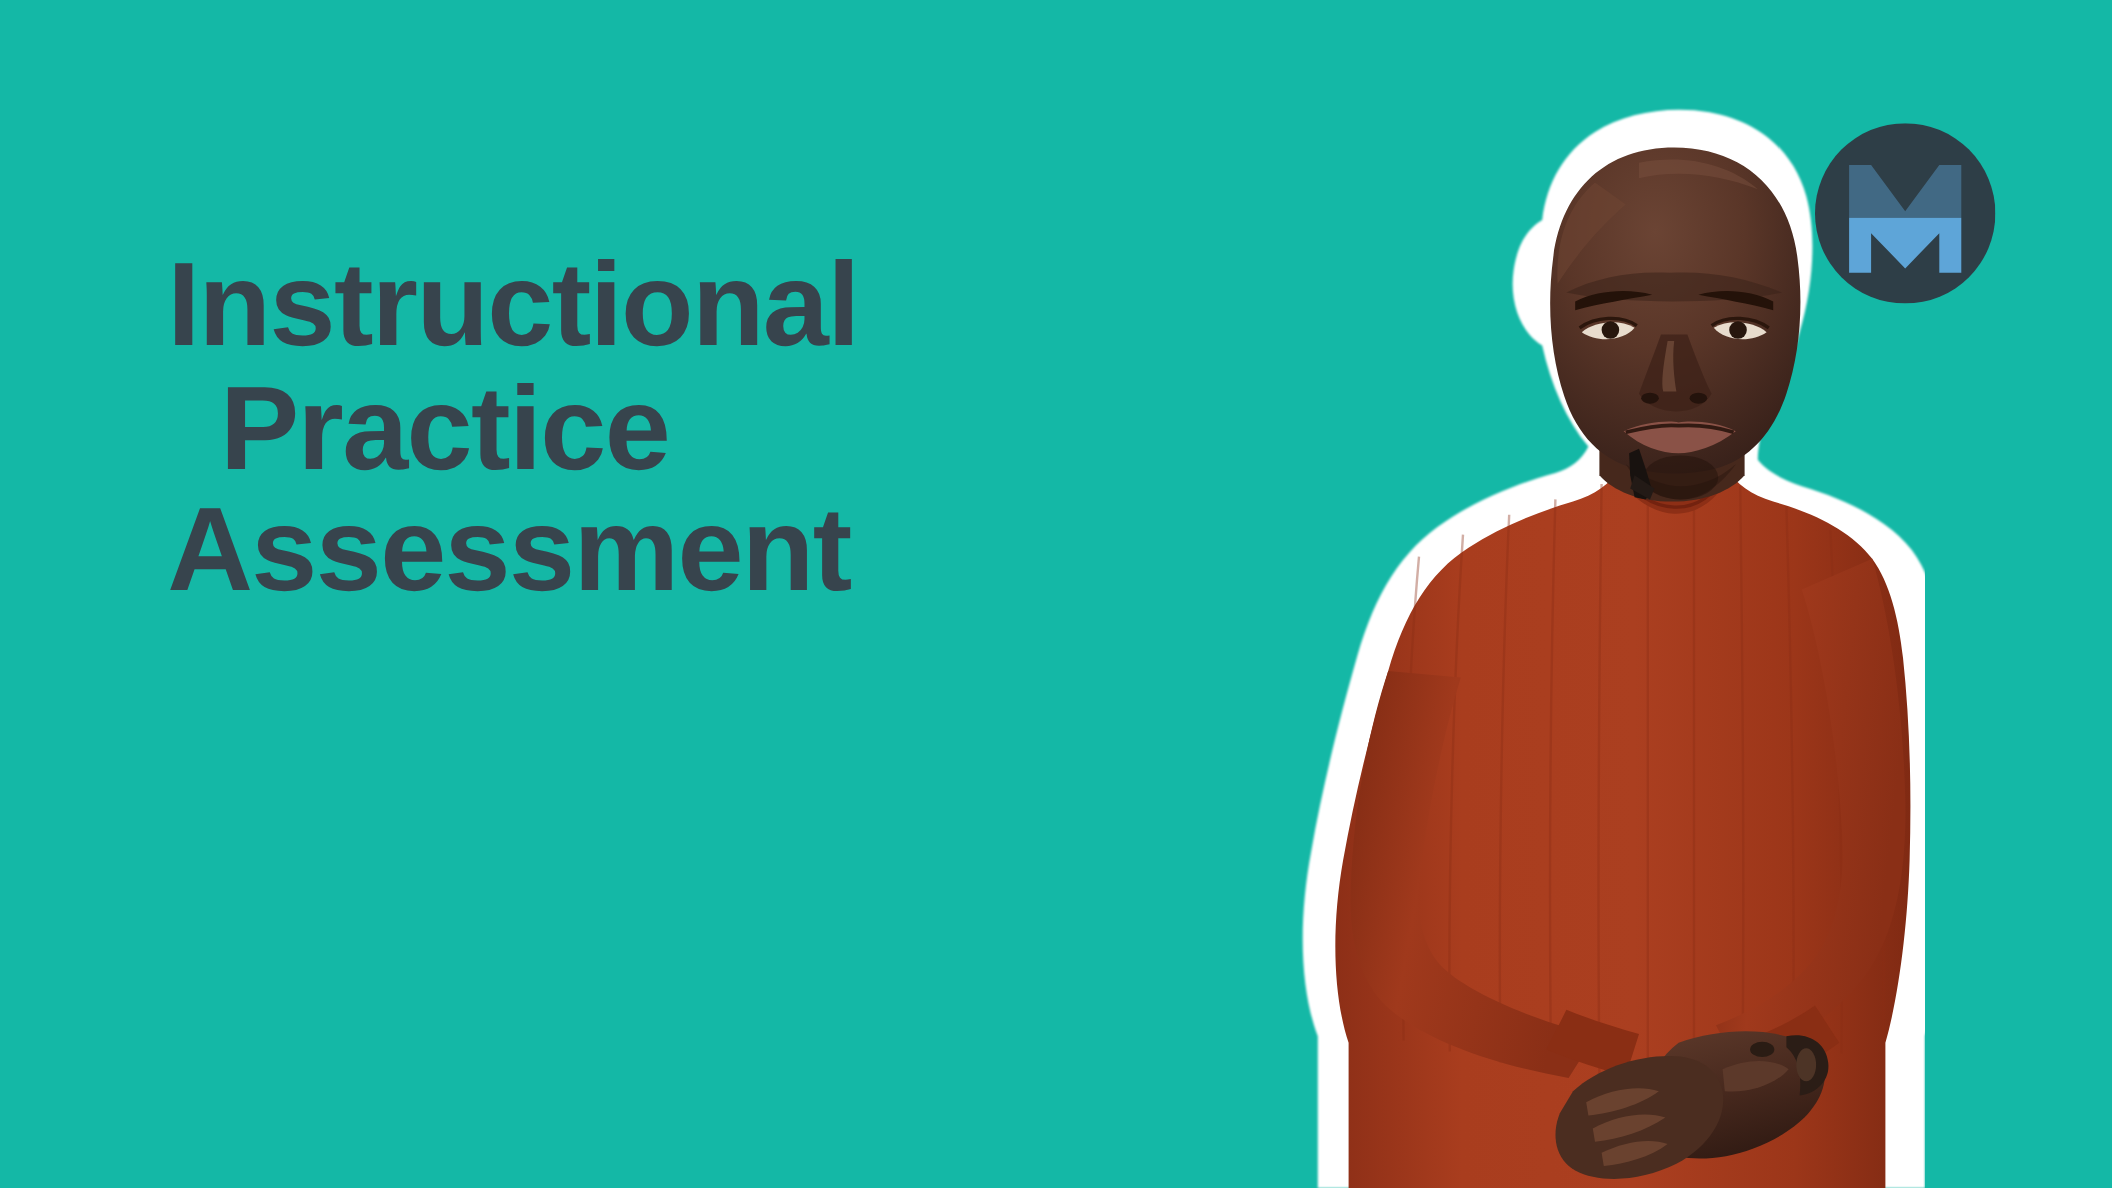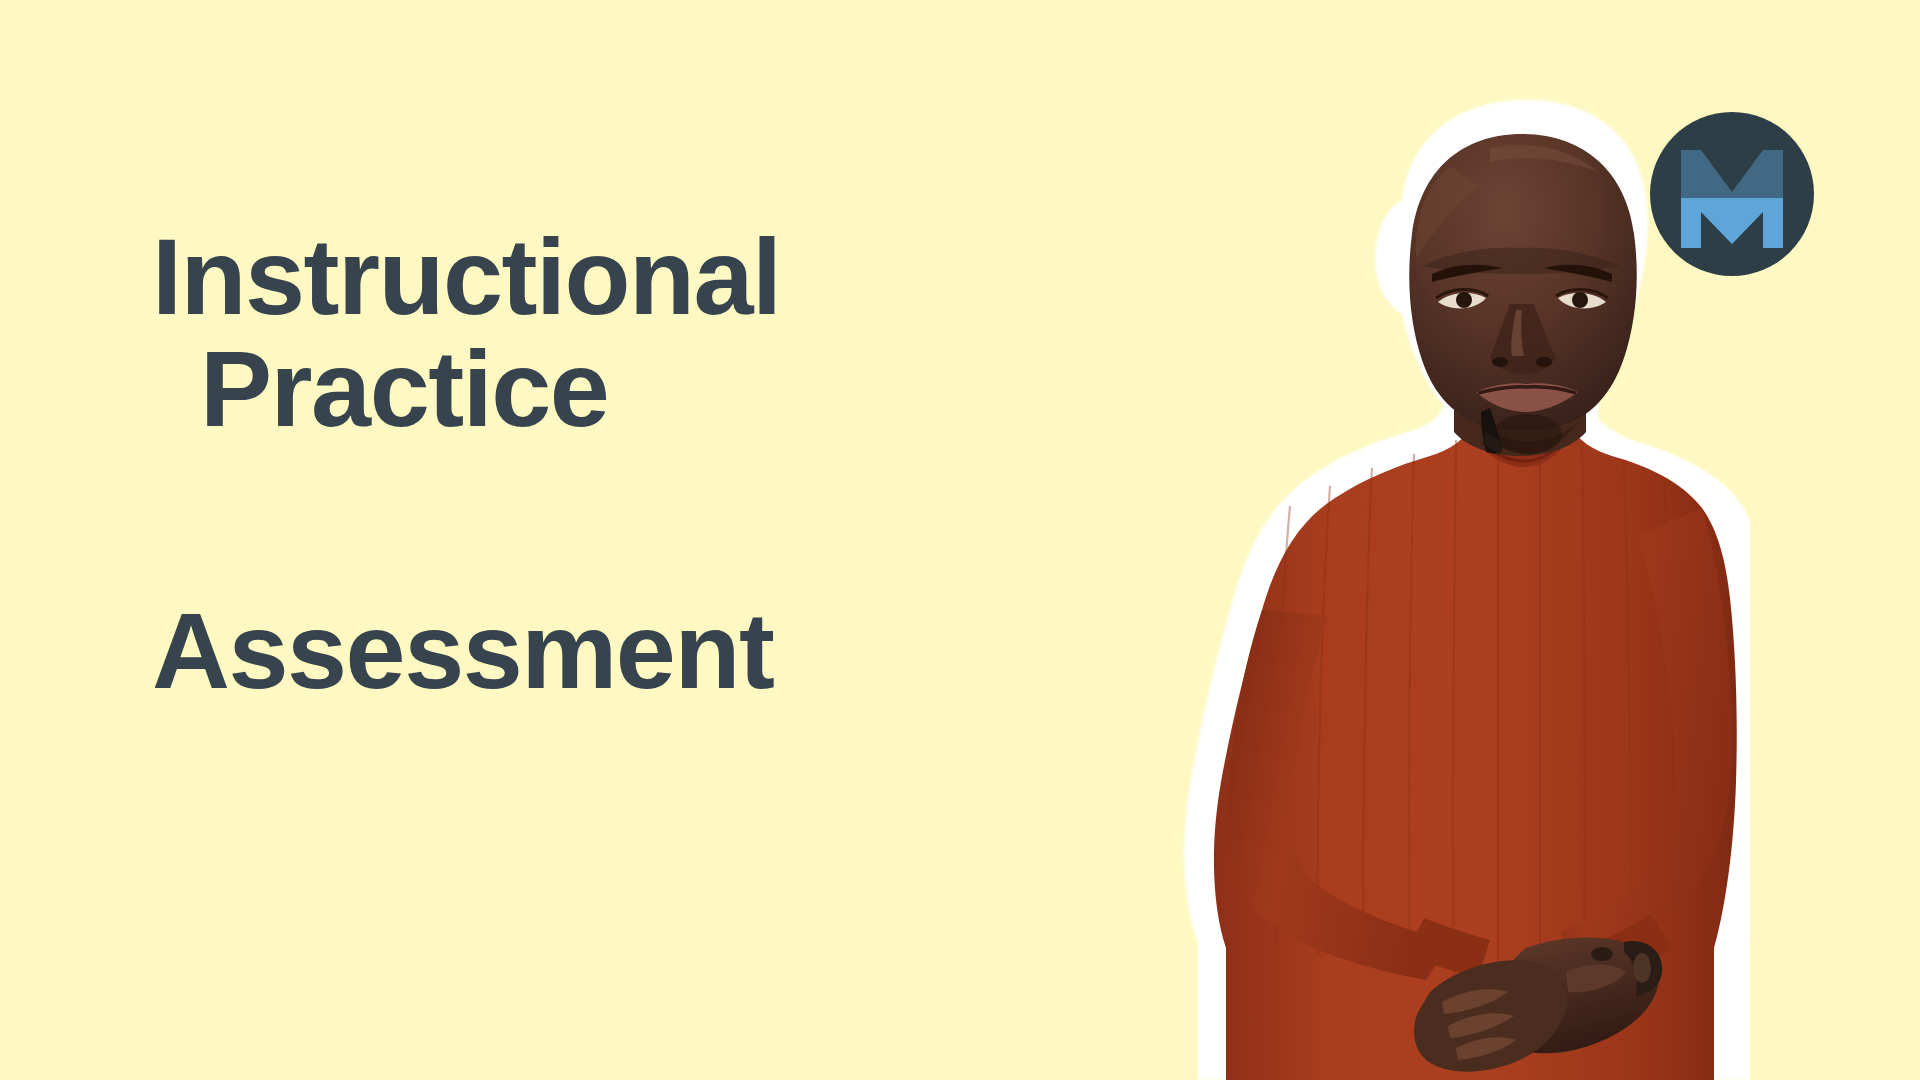--- a/index.html
+++ b/index.html
@@ -11,21 +11,21 @@
   }
   body {
     font-family: "Liberation Sans", sans-serif;
     background: #5ea5d8;
   }
 
   #slide {
     position: relative;
     width: 1920px;
     height: 1080px;
-    background: #fef9c3;
+    background: #14b8a6;
     overflow: hidden;
   }
 
   
   #title-block {
     position: absolute;
     left: 152px;
     top: 222px;
     width: 760px;
     z-index: 5;
@@ -34,21 +34,20 @@
     font-family: "Liberation Sans", sans-serif;
     font-weight: bold;
     font-size: 108px;
     line-height: 110px;
     letter-spacing: -1.5px;
     color: #37444d;
     white-space: nowrap;
   }
   #title-line2 { margin-top: 2px; margin-left: 48px; }
   #subtitle-line {
-    margin-top: 152px;
     font-family: "Liberation Sans", sans-serif;
     font-weight: bold;
     font-size: 108px;
     line-height: 110px;
     letter-spacing: -1.5px;
     color: #37444d;
     white-space: nowrap;
   }
 
   

